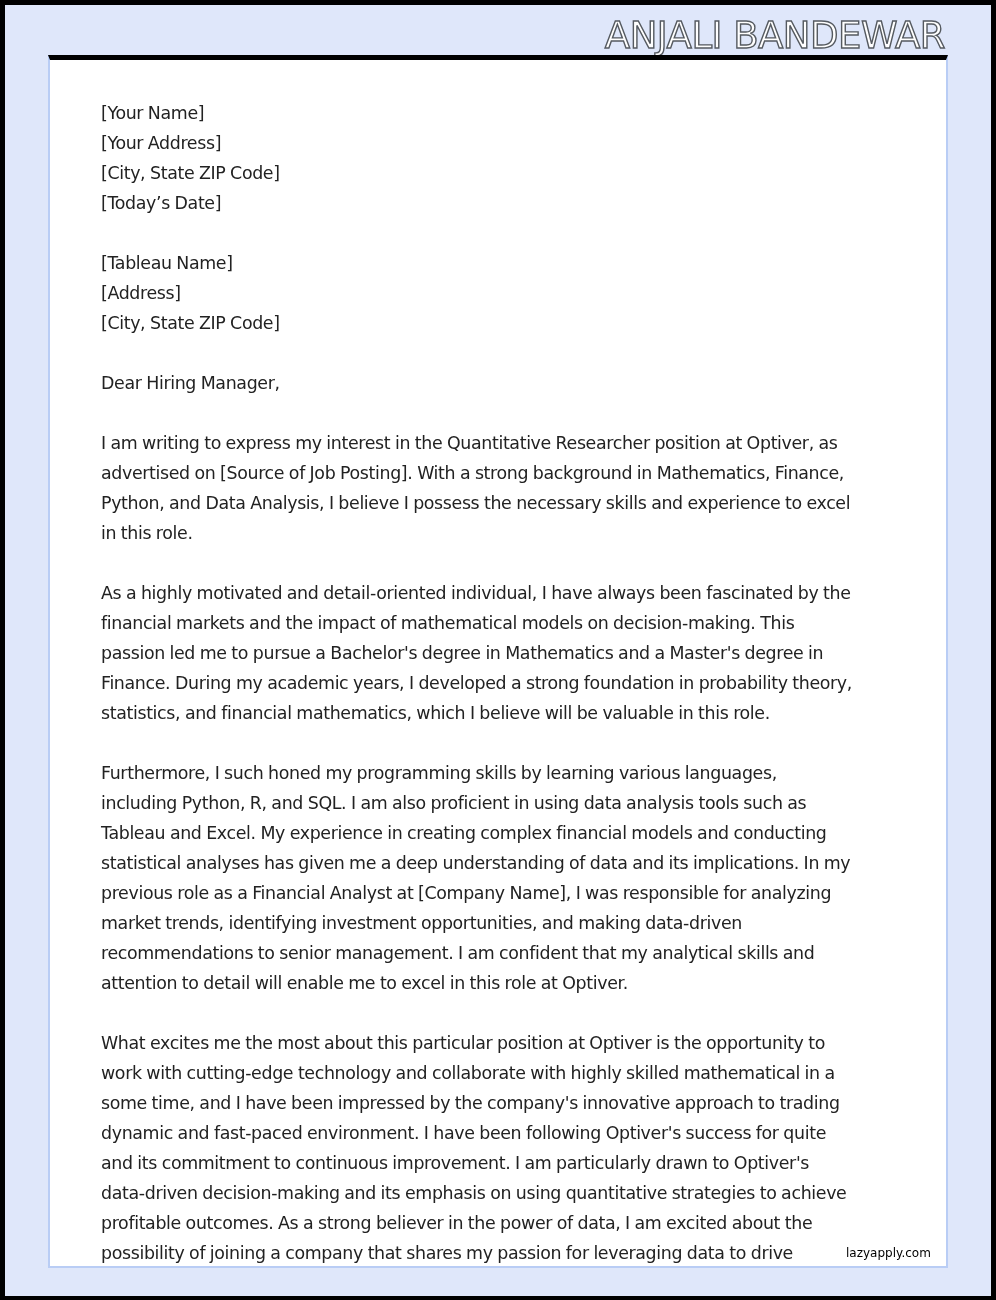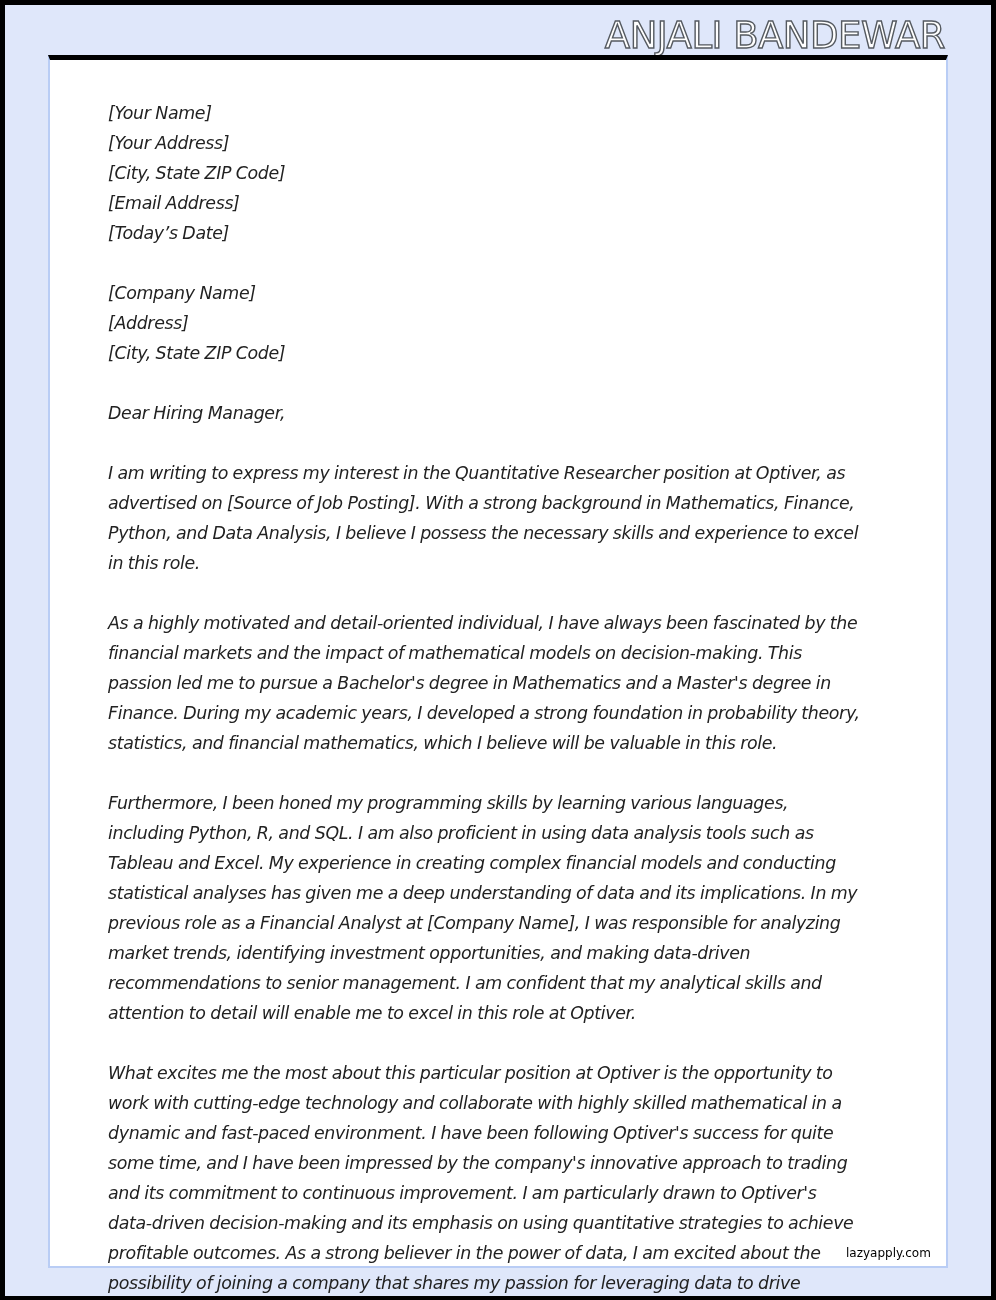--- a/index.html
+++ b/index.html
@@ -58,22 +58,21 @@
       line-height: 30px;
       color: #222222;
       letter-spacing: -0.35px;
       word-spacing: -0.5px;
     }
     .content .line {
       display: block;
       white-space: nowrap;
     }
     .content .block {
-      margin: 0 0 30px 8px;
-      font-style: italic;
+      margin: 0 0 30px 1px;
     }
     .watermark {
       position: absolute;
       left: 841px;
       top: 1240px;
       font-family: "DejaVu Sans", sans-serif;
       font-size: 12px;
       color: #000000;
       line-height: 16px;
       white-space: nowrap;
@@ -85,26 +84,25 @@
 <div class="frame">
   <div class="title">ANJALI BANDEWAR</div>
 
   <div class="page"></div>
 
   <div class="content">
     <div class="block">
       <span class="line">[Your Name]</span>
       <span class="line">[Your Address]</span>
       <span class="line">[City, State ZIP Code]</span>
-      <span class="line">[Email Address]</span>
       <span class="line">[Today’s Date]</span>
     </div>
 
     <div class="block">
-      <span class="line">[Company Name]</span>
+      <span class="line">[Tableau Name]</span>
       <span class="line">[Address]</span>
       <span class="line">[City, State ZIP Code]</span>
     </div>
 
     <div class="block">
       <span class="line">Dear Hiring Manager,</span>
     </div>
 
     <div class="block">
       <span class="line">I am writing to express my interest in the Quantitative Researcher position at Optiver, as</span>
@@ -115,35 +113,35 @@
 
     <div class="block">
       <span class="line">As a highly motivated and detail-oriented individual, I have always been fascinated by the</span>
       <span class="line">financial markets and the impact of mathematical models on decision-making. This</span>
       <span class="line">passion led me to pursue a Bachelor's degree in Mathematics and a Master's degree in</span>
       <span class="line">Finance. During my academic years, I developed a strong foundation in probability theory,</span>
       <span class="line">statistics, and financial mathematics, which I believe will be valuable in this role.</span>
     </div>
 
     <div class="block">
-      <span class="line">Furthermore, I been honed my programming skills by learning various languages,</span>
+      <span class="line">Furthermore, I such honed my programming skills by learning various languages,</span>
       <span class="line">including Python, R, and SQL. I am also proficient in using data analysis tools such as</span>
       <span class="line">Tableau and Excel. My experience in creating complex financial models and conducting</span>
       <span class="line">statistical analyses has given me a deep understanding of data and its implications. In my</span>
       <span class="line">previous role as a Financial Analyst at [Company Name], I was responsible for analyzing</span>
       <span class="line">market trends, identifying investment opportunities, and making data-driven</span>
       <span class="line">recommendations to senior management. I am confident that my analytical skills and</span>
       <span class="line">attention to detail will enable me to excel in this role at Optiver.</span>
     </div>
 
     <div class="block">
       <span class="line">What excites me the most about this particular position at Optiver is the opportunity to</span>
       <span class="line">work with cutting-edge technology and collaborate with highly skilled mathematical in a</span>
+      <span class="line">some time, and I have been impressed by the company's innovative approach to trading</span>
       <span class="line">dynamic and fast-paced environment. I have been following Optiver's success for quite</span>
-      <span class="line">some time, and I have been impressed by the company's innovative approach to trading</span>
       <span class="line">and its commitment to continuous improvement. I am particularly drawn to Optiver's</span>
       <span class="line">data-driven decision-making and its emphasis on using quantitative strategies to achieve</span>
       <span class="line">profitable outcomes. As a strong believer in the power of data, I am excited about the</span>
       <span class="line">possibility of joining a company that shares my passion for leveraging data to drive</span>
     </div>
   </div>
 
   <div class="watermark">lazyapply.com</div>
 </div>
 

